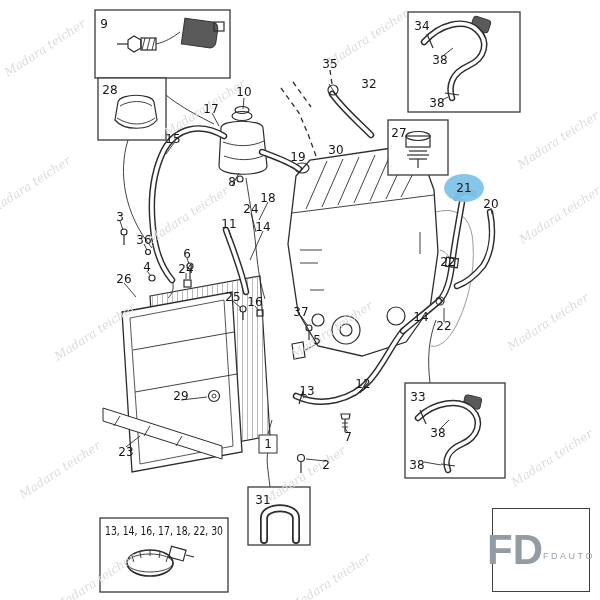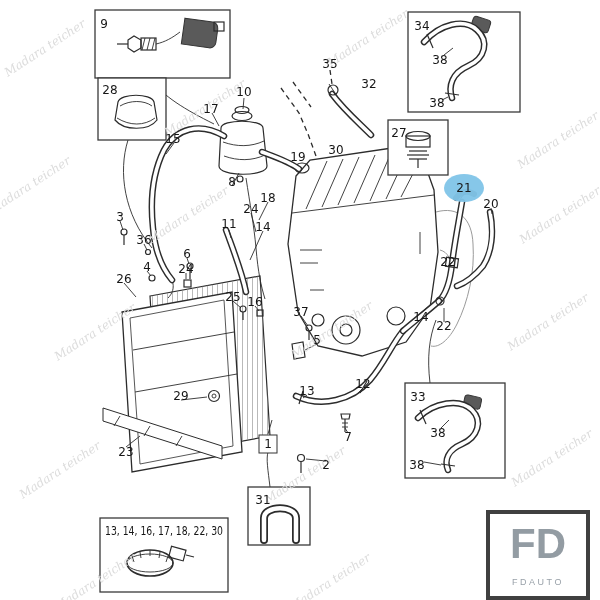--- a/index.html
+++ b/index.html
@@ -9,22 +9,22 @@
   .callout{font:400 12px "DejaVu Sans",sans-serif;fill:#161616;text-anchor:middle;dominant-baseline:central}
   .wm{font:italic 12px "DejaVu Serif",serif;fill:#dcdcdc;text-anchor:middle;dominant-baseline:central}
   .inset{fill:#fff;stroke:#3a3a3a;stroke-width:1.3}
   .ln{stroke:#2c2c2c;stroke-width:1.2;fill:none}
   .thin{stroke:#2c2c2c;stroke-width:0.9;fill:none}
   .hose-o{stroke:#2c2c2c;stroke-width:6.5;fill:none;stroke-linecap:round}
   .hose-i{stroke:#fff;stroke-width:3.6;fill:none;stroke-linecap:round}
   .dark{fill:#5a5a5a;stroke:#333;stroke-width:1}
   .gray{stroke:#9a9a9a;fill:none;stroke-width:1}
   .dash{stroke:#2c2c2c;stroke-width:1.3;fill:none;stroke-dasharray:5 4}
-  .fd-logo{position:absolute;right:10px;bottom:0;width:96px;height:82px;border:4px solid #404040;
-           background:#fff;display:flex;flex-direction:column;align-items:center;justify-content:center}
+  .fd-logo{position:absolute;right:10px;bottom:8px;width:96px;height:82px;border:1px solid #404040;
+           background:#fff;display:flex;flex-direction:row;align-items:center;justify-content:center}
   .fd-big{font:700 42px "Liberation Sans",sans-serif;color:#939ca3;line-height:1}
   .fd-sub{font:400 9px "Liberation Sans",sans-serif;color:#99a1a9;letter-spacing:2.5px;margin-top:12px}
 </style>
 </head>
 <body>
 
 <div class="stage">
 <svg id="diagram-svg" viewBox="0 0 600 600" width="600" height="600">
   <defs>
     <pattern id="finPat" width="5" height="8" patternUnits="userSpaceOnUse">

